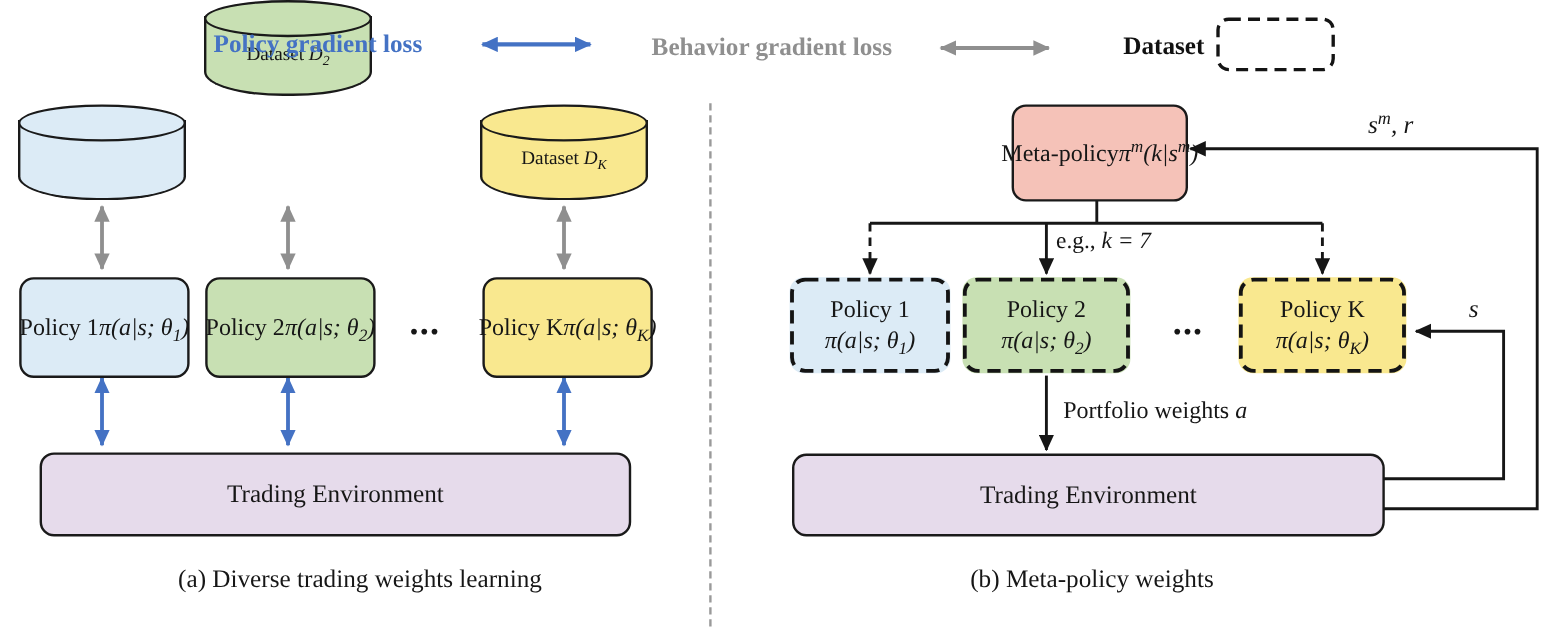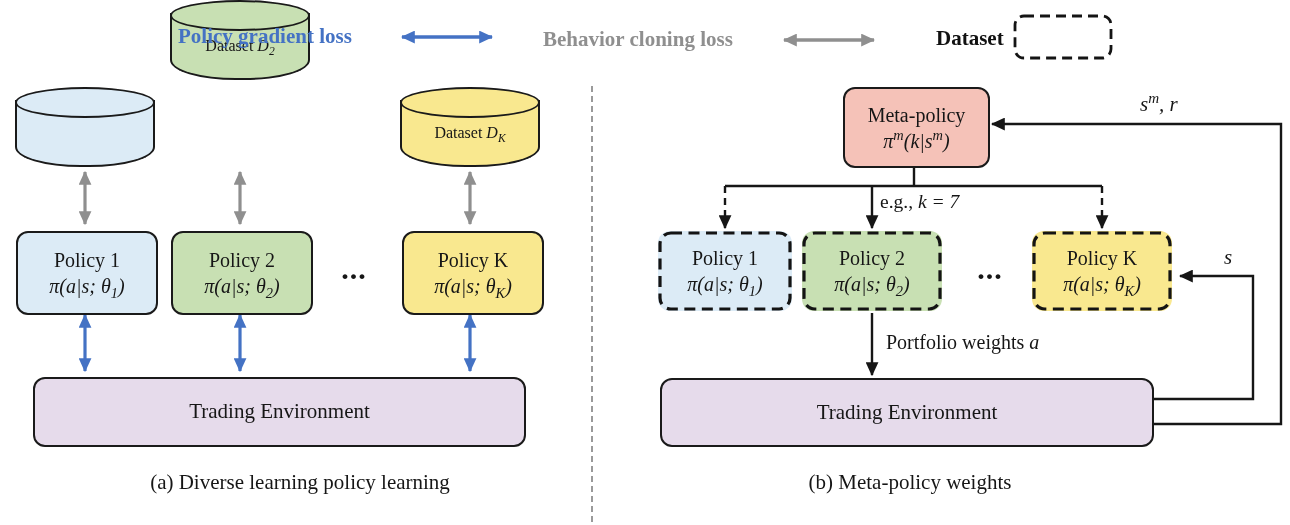--- a/index.html
+++ b/index.html
@@ -1,20 +1,20 @@
 <!DOCTYPE html>
 <html><head>
 <meta charset="utf-8">
 <style>
   html,body{margin:0;padding:0;background:#fff}
   .stage{position:relative;width:1290px;height:525px;background:#fff;overflow:hidden;
          font-family:"Liberation Serif","DejaVu Serif",serif;color:#161616}
   .overlay{position:absolute;left:0;top:0;z-index:1}
   .node{position:absolute;z-index:2;border:2.6px solid #1a1a1a;border-radius:12px;
-        display:flex;flex-direction:column;align-items:center;justify-content:center;
+        display:flex;flex-direction:row;align-items:center;justify-content:center;
         font-size:20px;line-height:1.3;text-align:right;white-space:nowrap}
   .dnode{position:absolute;z-index:2;border-radius:12px;display:flex;flex-direction:column;
          align-items:center;justify-content:center;font-size:20px;line-height:1.3;
          text-align:center;white-space:nowrap}
   .dnode>svg{position:absolute;left:0;top:0;width:100%;height:100%}
   .dnode>span,.dnode>div{position:relative}
   .math{font-style:italic}
   sub,sup{font-size:72%;line-height:0}
   .lg{position:absolute;z-index:3;font-weight:bold;font-size:21px;white-space:nowrap}
   .cap{position:absolute;z-index:3;font-size:21px;text-align:center;white-space:nowrap}
@@ -64,21 +64,21 @@
     <line x1="872" y1="186" x2="872" y2="228" stroke="#161616" stroke-width="2.4" marker-end="url(#mB)"></line>
 
     <line x1="872" y1="313" x2="872" y2="375" stroke="#161616" stroke-width="2.4" marker-end="url(#mB)"></line>
 
     <path d="M1150 399 H1253 V276 H1180" fill="none" stroke="#161616" stroke-width="2.4" marker-end="url(#mB)"></path>
 
     <path d="M1150 424 H1281 V124 H992" fill="none" stroke="#161616" stroke-width="2.4" marker-end="url(#mB)"></path>
   </svg>
 
   <div class="lg" style="left: 178px; top: 24px; color: rgb(68, 114, 196);">Policy gradient loss</div>
-  <div class="lg" style="left: 543px; top: 27px; color: rgb(143, 143, 143);">Behavior cloning loss</div>
+  <div class="lg" style="left: 543px; top: 27px; color: rgb(143, 143, 143);">Behavior gradient loss</div>
   <div class="lg" style="left:936px;top:26px;color:#111">Dataset</div>
   <div class="dnode" style="left:1013px;top:14px;width:100px;height:46px;background:#fff">
     <svg viewBox="0 0 100 46">
         <rect x="2" y="2" width="96" height="42" rx="9" fill="none" stroke="#141414" stroke-width="2.8" stroke-dasharray="10 6"></rect>
       </svg>
   </div>
 
   <div class="cyl" style="left:15px">
     <div class="cyl-body" style="background-color: rgb(220, 235, 246);"></div>
     <div class="cyl-top" style="background-color: rgb(220, 235, 246);"></div>
@@ -106,21 +106,21 @@
   <div class="dots" style="left:328px;top:252px;width:52px">...</div>
   <div class="node" style="left: 402px; top: 231px; width: 138px; height: 80px; background-color: rgb(249, 232, 143);">
     <span>Policy K</span>
     <span class="math">π(a|s; θ<sub>K</sub>)</span>
   </div>
 
   <div class="node" style="left: 33px; top: 377px; width: 489px; height: 66px; font-size: 21px; background-color: rgb(230, 219, 235);">
     <span>Trading Environment</span>
   </div>
 
-  <div class="cap" style="left:20px;top:470px;width:560px">(a) Diverse learning policy learning</div>
+  <div class="cap" style="left:20px;top:470px;width:560px">(a) Diverse trading weights learning</div>
 
   <div class="divider" style="left:591px;top:86px;height:436px"></div>
 
   <div class="node" style="left: 843px; top: 87px; width: 143px; height: 77px; background-color: rgb(245, 194, 184);">
     <span>Meta-policy</span>
     <span class="math">π<sup>m</sup>(k|s<sup>m</sup>)</span>
   </div>
 
   <div class="note" style="left:880px;top:191px">
     <span>e.g., </span><span class="math">k = 7</span>

